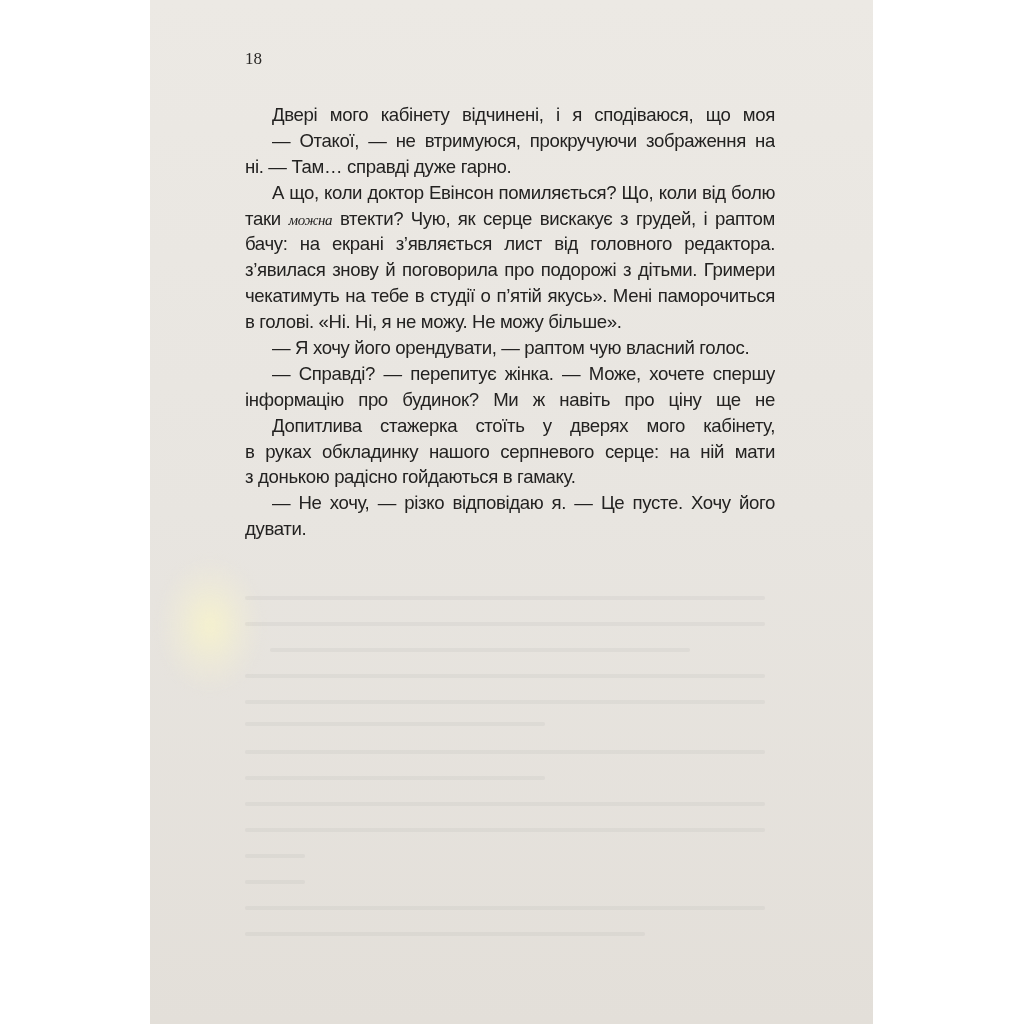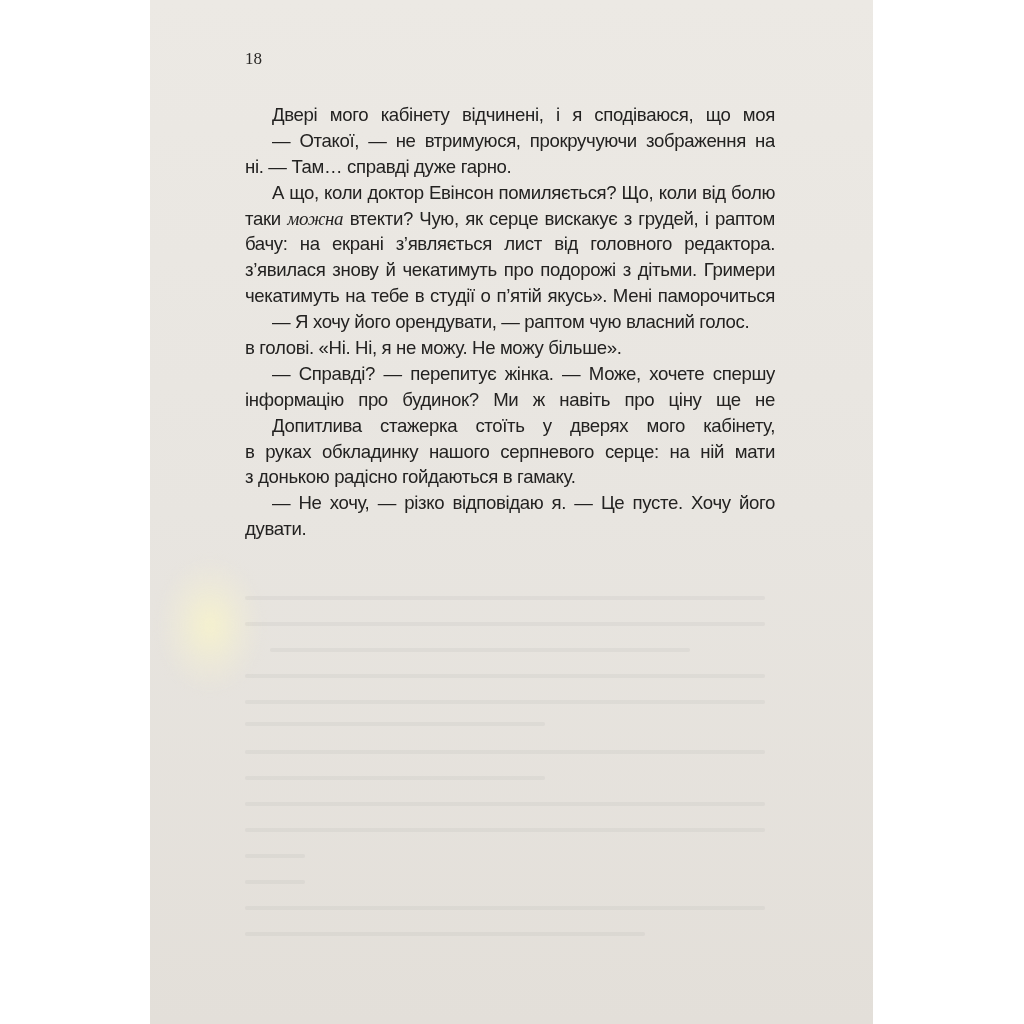--- a/index.html
+++ b/index.html
@@ -58,21 +58,21 @@
       text-align-last: justify;
       white-space: normal;
       overflow: hidden;
     }
     .line.indent {
       padding-left: 27px;
     }
     .line em {
       font-family: "Liberation Serif", serif;
       font-style: italic;
-      font-size: 19px;
+      font-size: 15px;
     }
     .bleed {
       position: absolute;
       left: 95px;
       width: 520px;
       height: 4px;
       background: rgba(120,115,110,0.07);
       border-radius: 2px;
     }
   </style>
@@ -84,24 +84,24 @@
 
   <div class="page-number">18</div>
 
   <div class="text-block">
     <span class="line justify indent">Двері мого кабінету відчинені, і я сподіваюся, що моя допитли-</span>
     <span class="line justify indent">— Отакої, — не втримуюся, прокручуючи зображення на екра-</span>
     <span class="line">ні. — Там… справді дуже гарно.</span>
     <span class="line justify indent">А що, коли доктор Евінсон помиляється? Що, коли від болю</span>
     <span class="line justify"><span>таки </span><em>можна</em><span> втекти? Чую, як серце вискакує з грудей, і раптом</span></span>
     <span class="line justify">бачу: на екрані з’являється лист від головного редактора. «Виступ</span>
-    <span class="line justify">з’явилася знову й чекатимуть про подорожі з дітьми. Гримери</span>
+    <span class="line justify">з’явилася знову й поговорила про подорожі з дітьми. Гримери</span>
     <span class="line justify">чекатимуть на тебе в студії о п’ятій якусь». Мені паморочиться</span>
+    <span class="line">в голові. «Ні. Ні, я не можу. Не можу більше».</span>
     <span class="line indent">— Я хочу його орендувати, — раптом чую власний голос.</span>
-    <span class="line">в голові. «Ні. Ні, я не можу. Не можу більше».</span>
     <span class="line justify indent">— Справді? — перепитує жінка. — Може, хочете спершу якусь</span>
     <span class="line justify">інформацію про будинок? Ми ж навіть про ціну ще не поговорили.</span>
     <span class="line justify indent">Допитлива стажерка стоїть у дверях мого кабінету, тримаючи</span>
     <span class="line justify">в руках обкладинку нашого серпневого серце: на ній мати</span>
     <span class="line">з донькою радісно гойдаються в гамаку.</span>
     <span class="line justify indent">— Не хочу, — різко відповідаю я. — Це пусте. Хочу його орен-</span>
     <span class="line">дувати.</span>
   </div>
 
   <div class="bleed" style="top:596px;"></div>

